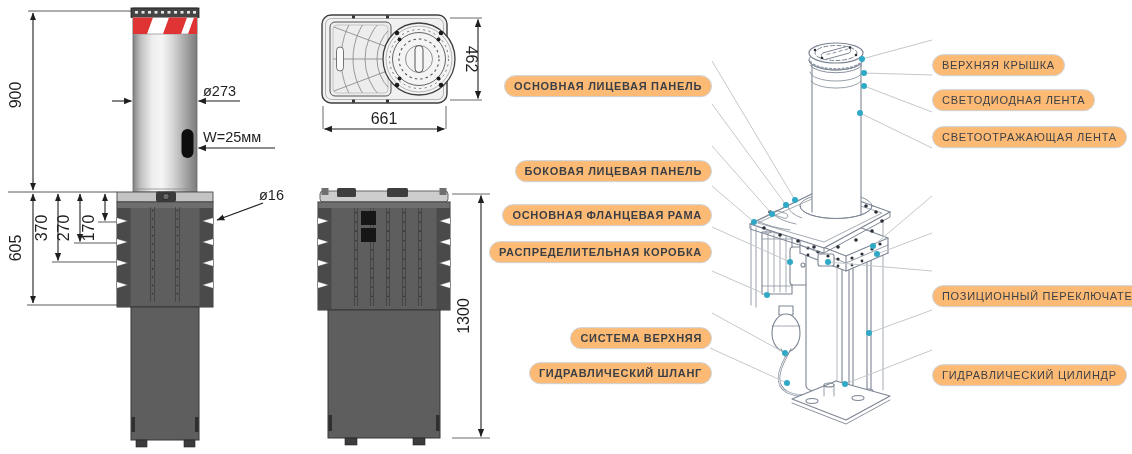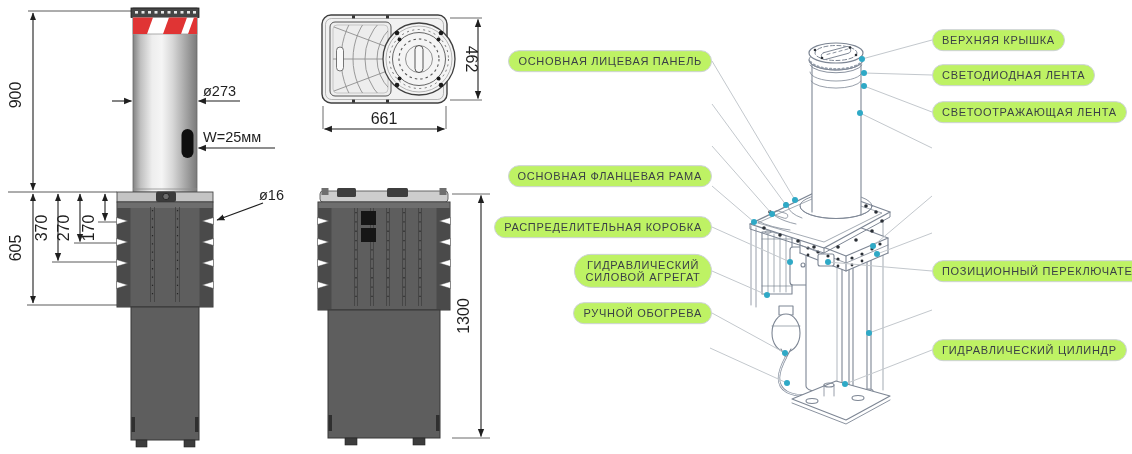--- a/index.html
+++ b/index.html
@@ -1,22 +1,22 @@
 <!DOCTYPE html>
 <html><head>
 <meta charset="utf-8">
 <style>
   html,body{margin:0;padding:0;background:#fff;}
   #stage{position:relative;width:1132px;height:454px;background:#fff;overflow:hidden;
          font-family:"Liberation Sans",sans-serif;}
   #drawing{position:absolute;left:0;top:0;}
-  .pill{position:absolute;background:#bef264;border:1.3px solid #cdd2d7;border-radius:999px;
+  .pill{position:absolute;background:#fdba74;border:1.3px solid #cdd2d7;border-radius:999px;
         color:#3a3f46;font-size:11px;letter-spacing:0.7px;line-height:1.15;padding:3.5px 9px;
-        white-space:nowrap;transform:translateY(-50%);}
-  .pill.left{right:420px;}
+        white-space:nowrap;transform:translateY(-50%);margin-top:25px;}
+  .pill.left{right:420px;font-weight:bold;}
   .pill.right{left:932px;}
   .pill.wrap{white-space:normal;text-align:center;width:118px;border-radius:17px;}
   .dimnum{font-family:"Liberation Sans",sans-serif;font-size:16px;fill:#1f1f1f;}
   .dimsm{font-family:"Liberation Sans",sans-serif;font-size:14.5px;fill:#1f1f1f;}
 </style>
 </head>
 <body>
 
 <div id="stage">
 <svg id="drawing" width="1132" height="454" viewBox="0 0 1132 454">
@@ -386,22 +386,23 @@
         <circle cx="860" cy="113" r="3"></circle>
     <circle cx="873" cy="246" r="3"></circle>
         <circle cx="877" cy="254" r="3"></circle>
     <circle cx="828" cy="262" r="3"></circle>
         <circle cx="869" cy="333" r="3"></circle>
     <circle cx="845" cy="384" r="3"></circle>
   </g>
 </svg>
 
 <div class="pill left" style="top:61px">ОСНОВНАЯ ЛИЦЕВАЯ ПАНЕЛЬ</div>
-<div class="pill left" style="top:176px">ОСНОВНАЯ ФЛАНЦЕВАЯ РАМА</div>
+<div class="pill left" style="top:146px">БОКОВАЯ ЛИЦЕВАЯ ПАНЕЛЬ</div>
+<div class="pill left" style="top:190px">ОСНОВНАЯ ФЛАНЦЕВАЯ РАМА</div>
 <div class="pill left" style="top:227px">РАСПРЕДЕЛИТЕЛЬНАЯ КОРОБКА</div>
-<div class="pill left wrap" style="top:271px">ГИДРАВЛИЧЕСКИЙ СИЛОВОЙ АГРЕГАТ</div>
-<div class="pill left" style="top:313px">РУЧНОЙ ОБОГРЕВА</div>
+<div class="pill left" style="top:313px">СИСТЕМА ВЕРХНЯЯ</div>
+<div class="pill left" style="top:348px">ГИДРАВЛИЧЕСКИЙ ШЛАНГ</div>
 <div class="pill right" style="top:40px">ВЕРХНЯЯ КРЫШКА</div>
 <div class="pill right" style="top:75px">СВЕТОДИОДНАЯ ЛЕНТА</div>
 <div class="pill right" style="top:112px">СВЕТООТРАЖАЮЩАЯ ЛЕНТА</div>
 <div class="pill right" style="top:271px">ПОЗИЦИОННЫЙ ПЕРЕКЛЮЧАТЕЛЬ</div>
 <div class="pill right" style="top:350px">ГИДРАВЛИЧЕСКИЙ ЦИЛИНДР</div>
 </div>
 
 </body></html>

